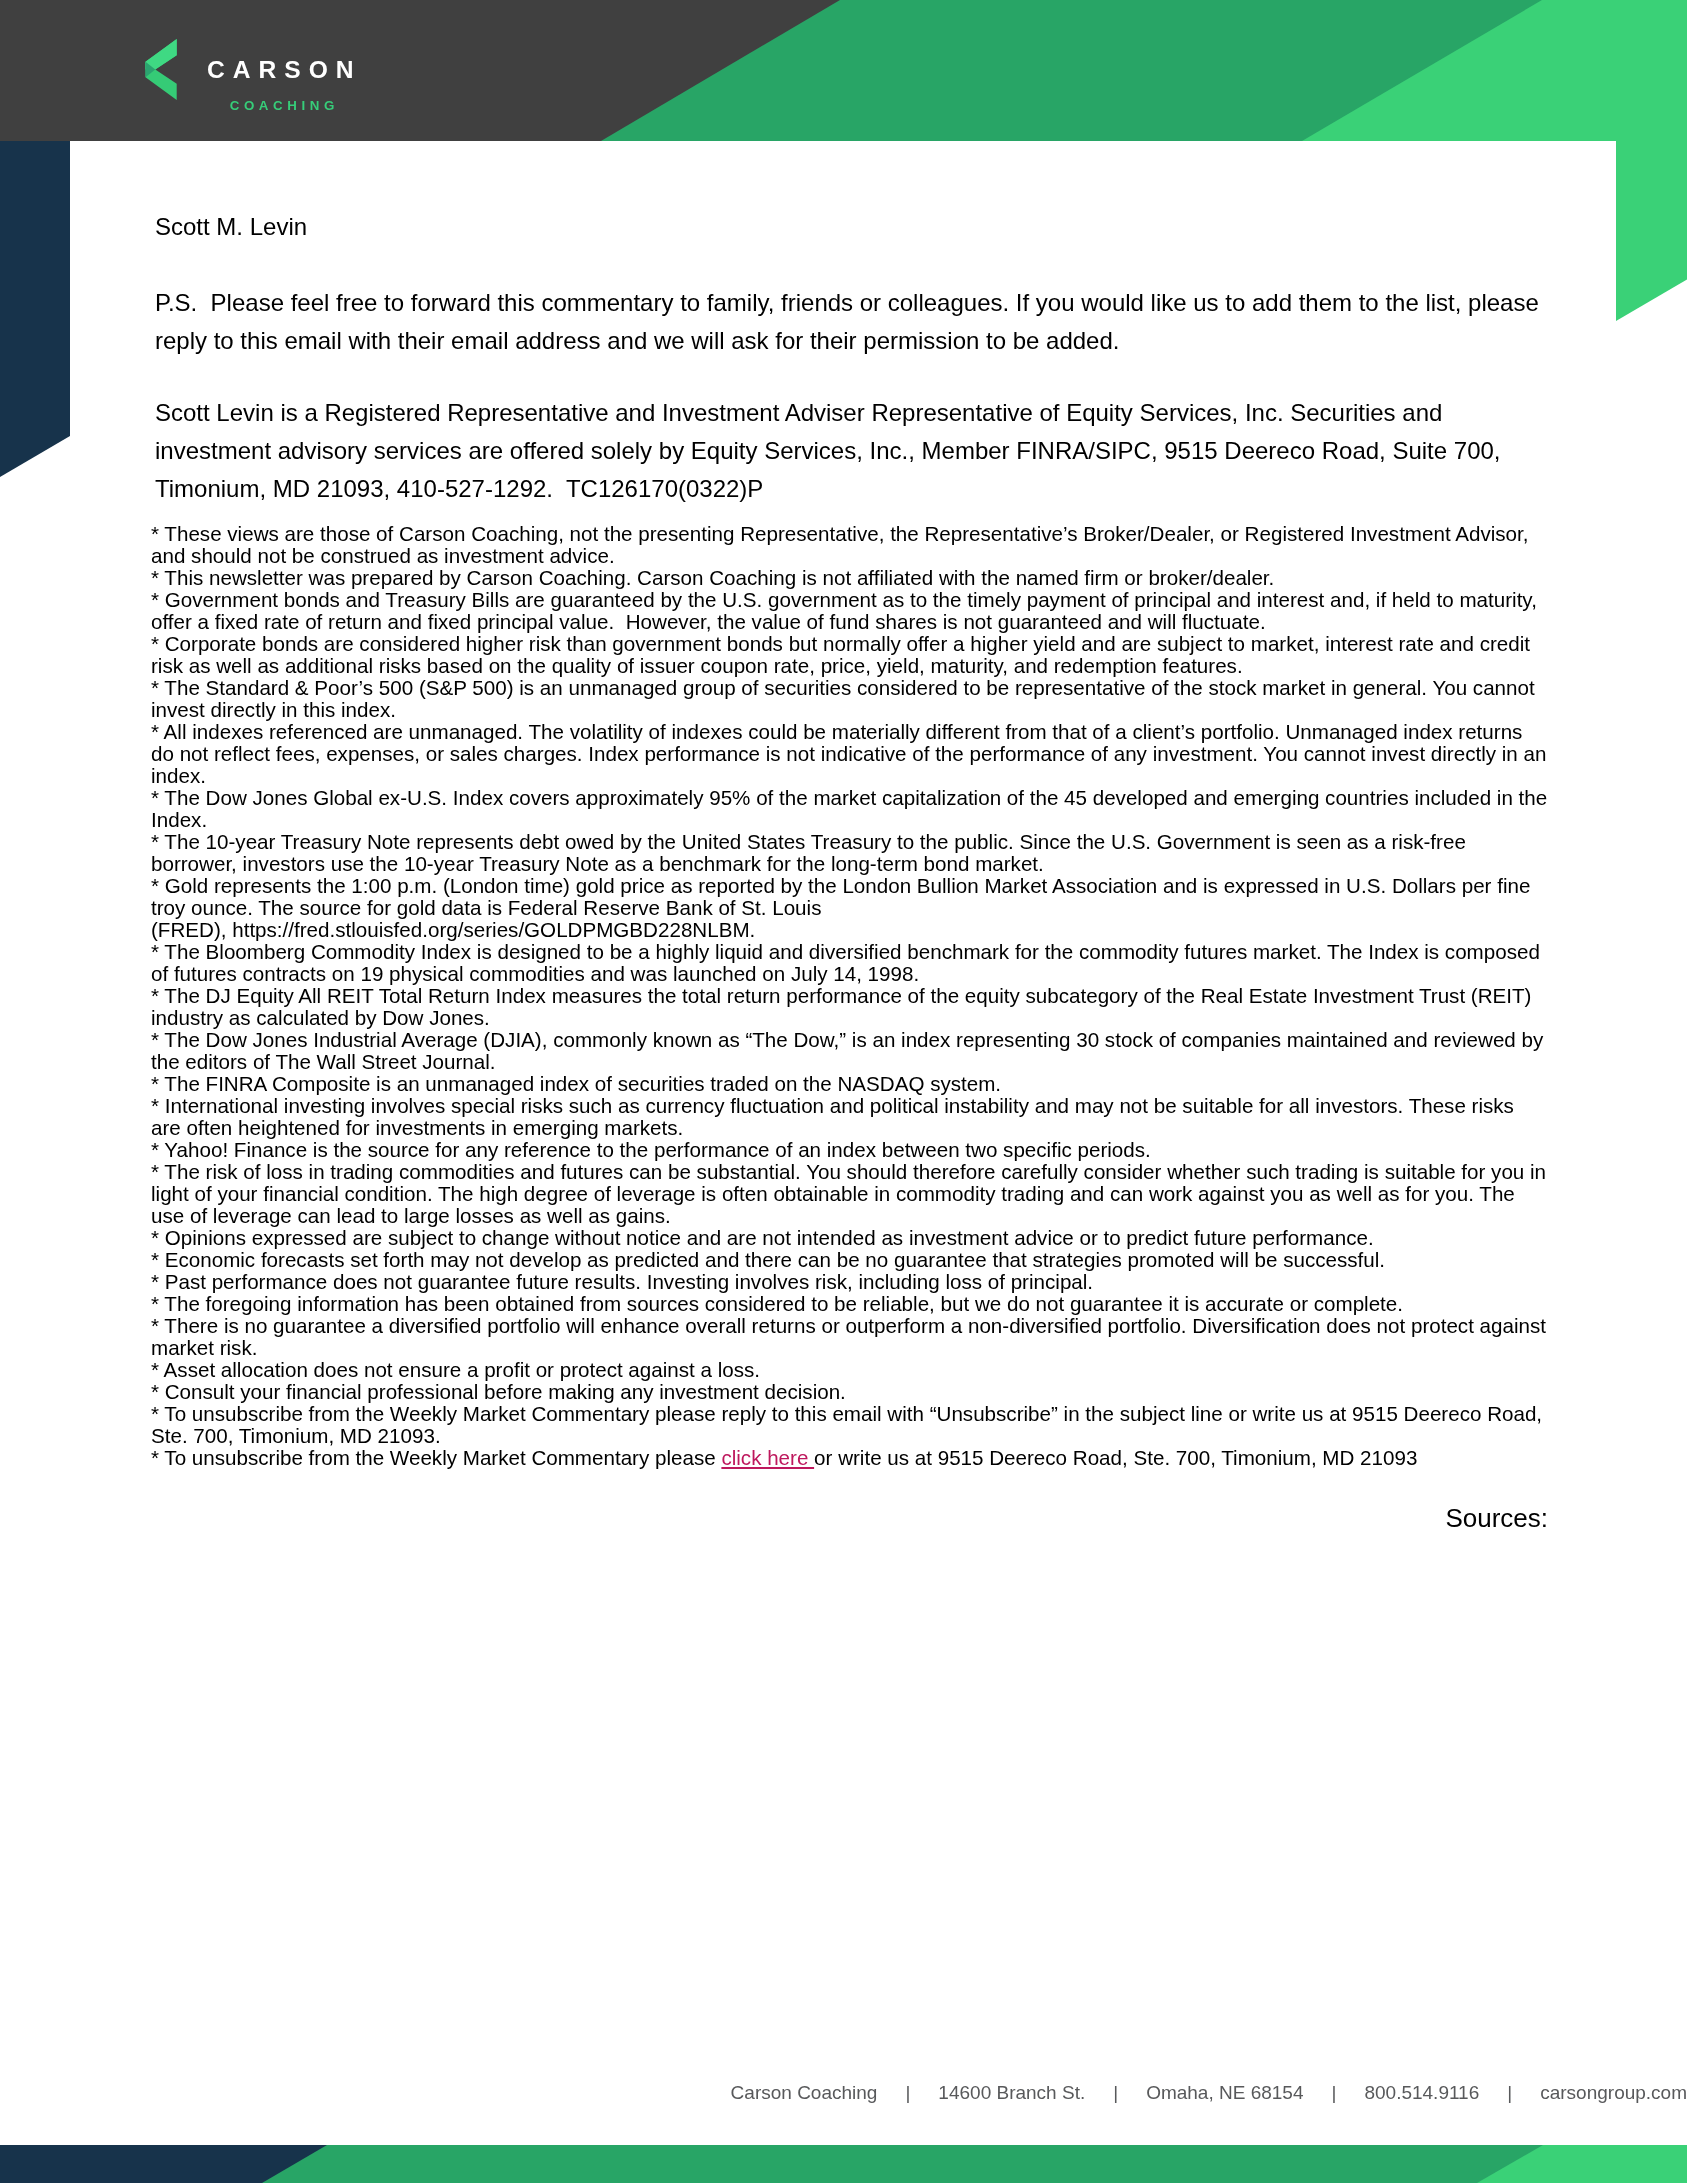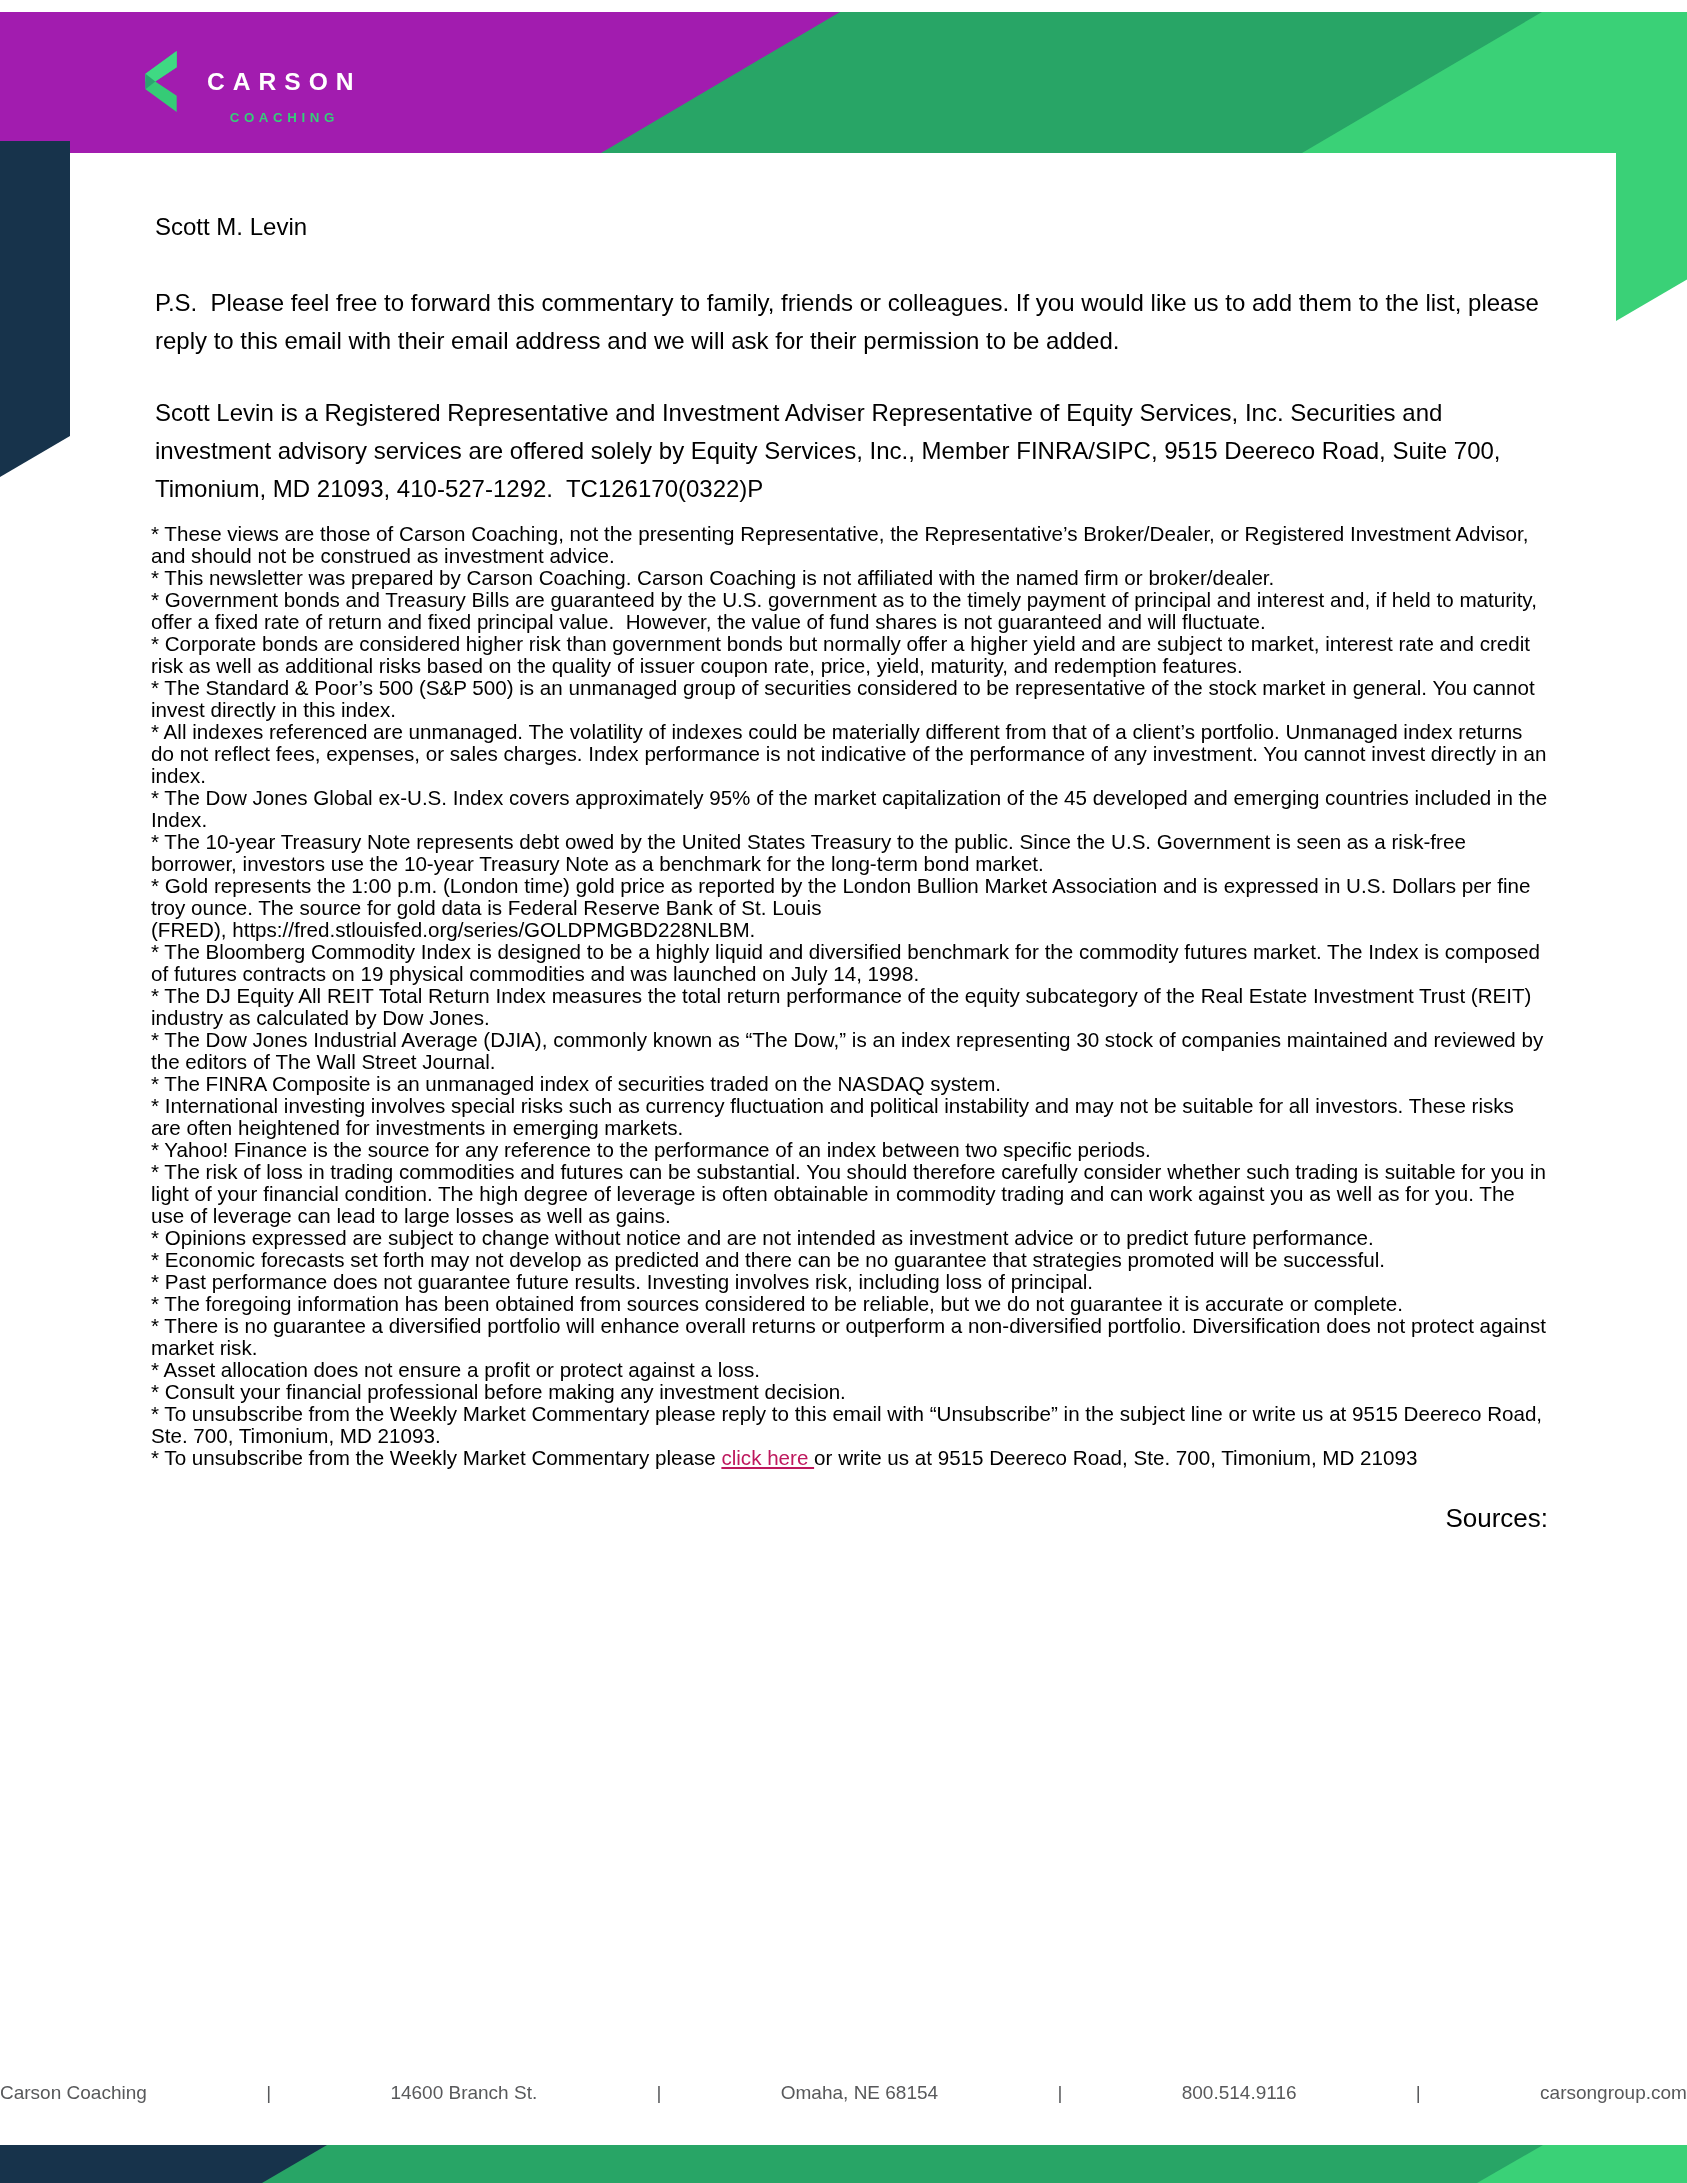--- a/index.html
+++ b/index.html
@@ -1,21 +1,21 @@
 <!DOCTYPE html>
 <html style="font-size:10.6px"><head>
 <meta charset="utf-8">
 <style>
   html,body{margin:0;padding:0;background:#e8e8e8;}
   .page{
     position:relative;width:1687px;height:2183px;background:#ffffff;
     font-family:"Liberation Sans","DejaVu Sans",sans-serif;color:#000;overflow:hidden;
   }
   
-  .header{position:absolute;top:12px;left:0;width:1349px;height:141px;background:#a21caf;}
+  .header{position:absolute;top:0;left:0;width:1349px;height:141px;background:#404040;}
   .header-green-dark{position:absolute;top:0;left:0;width:1687px;height:141px;background:#28a566;
     clip-path:polygon(840px 0,1687px 0,1687px 141px,601px 141px);}
   .header-green-light{position:absolute;top:0;left:0;width:1687px;height:141px;background:#3ad177;
     clip-path:polygon(1542px 0,1687px 0,1687px 141px,1302px 141px);}
   .left-wedge{position:absolute;top:141px;left:0;width:70px;height:336px;background:#17334b;
     clip-path:polygon(0 0,70px 0,70px 295px,0 336px);}
   .right-strip{position:absolute;top:141px;left:1616px;width:72px;height:180px;background:#3ad177;
     clip-path:polygon(0 0,72px 0,72px 138px,0 180px);}
   
   .logo{position:absolute;top:37px;left:139px;display:flex;align-items:flex-start;}
@@ -26,22 +26,22 @@
   
   .content{position:absolute;left:151px;top:204px;width:1397px;}
   .big{font-size:24px;line-height:38px;white-space:pre-wrap;margin:4px;}
   .name{margin-bottom:38px;}
   .ps{margin-bottom:34px;}
   .rep{margin-bottom:14.6px;}
   .disc{font-size:20.6px;line-height:22px;white-space:pre-wrap;margin:0;}
   .link{color:#be185d;text-decoration:underline;cursor:pointer;}
   .sources{font-size:26px;line-height:29px;margin:35px 0 0 0;text-align:right;}
   
-  .footer-line{position:absolute;top:2082px;left:0;width:1687px;display:flex;justify-content:space-between;
-    align-items:center;gap:40px;color:#58595b;font-size:19px;}
+  .footer-line{position:absolute;top:2082px;left:0;width:1687px;display:flex;justify-content:flex-end;
+    align-items:center;gap:28px;color:#58595b;font-size:19px;}
   .footer-line .sep{color:#58595b;font-size:19px;}
   .bottom-band{position:absolute;top:2145px;left:0;width:1687px;height:38px;background:#28a566;}
   .band-navy{position:absolute;top:0;left:0;width:1687px;height:38px;background:#17334b;
     clip-path:polygon(0 0,327px 0,262px 38px,0 38px);}
   .band-light{position:absolute;top:0;left:0;width:1687px;height:38px;background:#3ad177;
     clip-path:polygon(1543px 0,1687px 0,1687px 38px,1477px 38px);}
 </style>
 </head>
 <body>
 

